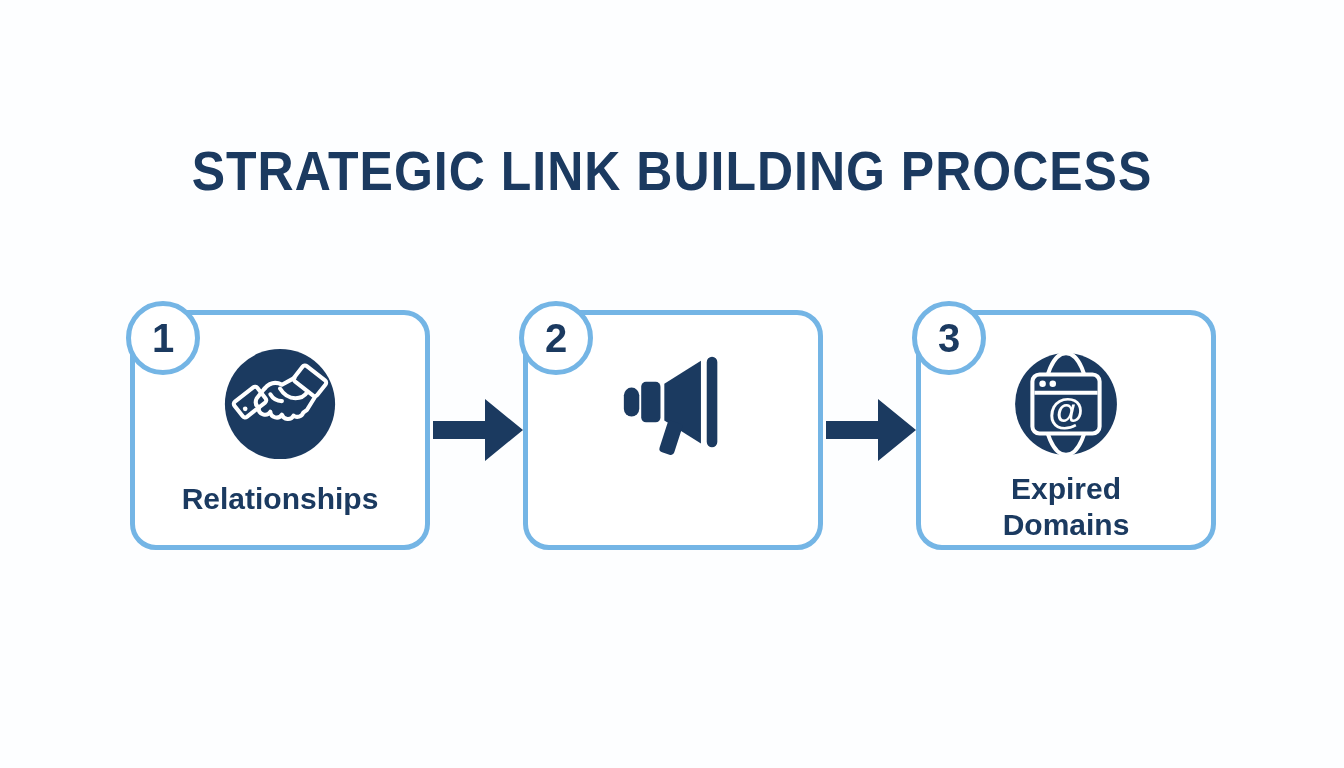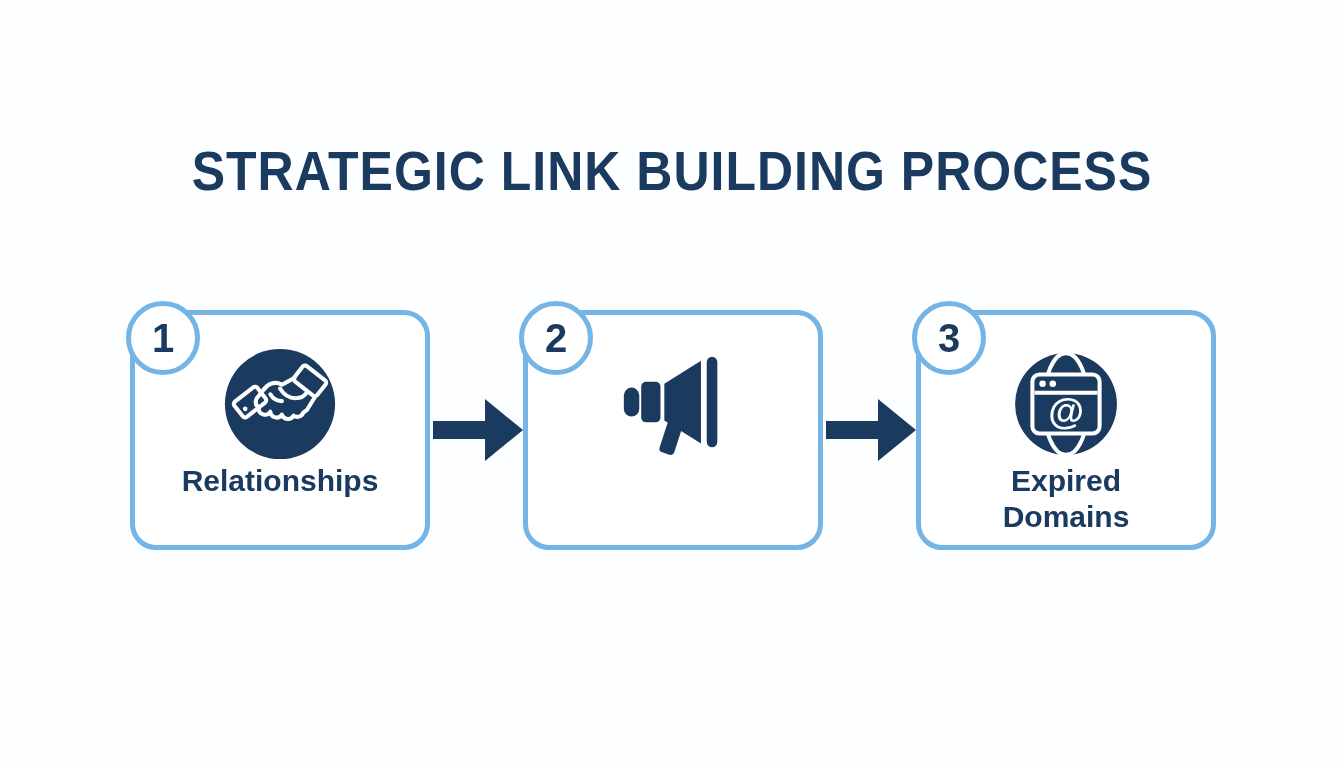--- a/index.html
+++ b/index.html
@@ -62,27 +62,28 @@
     font-weight:bold;
     line-height:1;
   }
   .icon-wrap{
     margin-top:30px;
     height:118px;
     display:flex;align-items:center;justify-content:center;
     color:var(--navy);
   }
   .label{
+    margin-top:18px;
     color:var(--navy);
     font-size:30px;
     font-weight:bold;
     text-align:center;
     line-height:1.2;
   }
-  .card.c3 .label{max-width:170px;margin-top:0;}
+  .card.c3 .label{max-width:170px;margin-top:8px;}
   .arrow{
     position:absolute;
     top:399px;
     width:90px;height:62px;
     color:var(--navy);
   }
   .arrow.a1{left:433px;}
   .arrow.a2{left:826px;}
 </style>
 </head>

